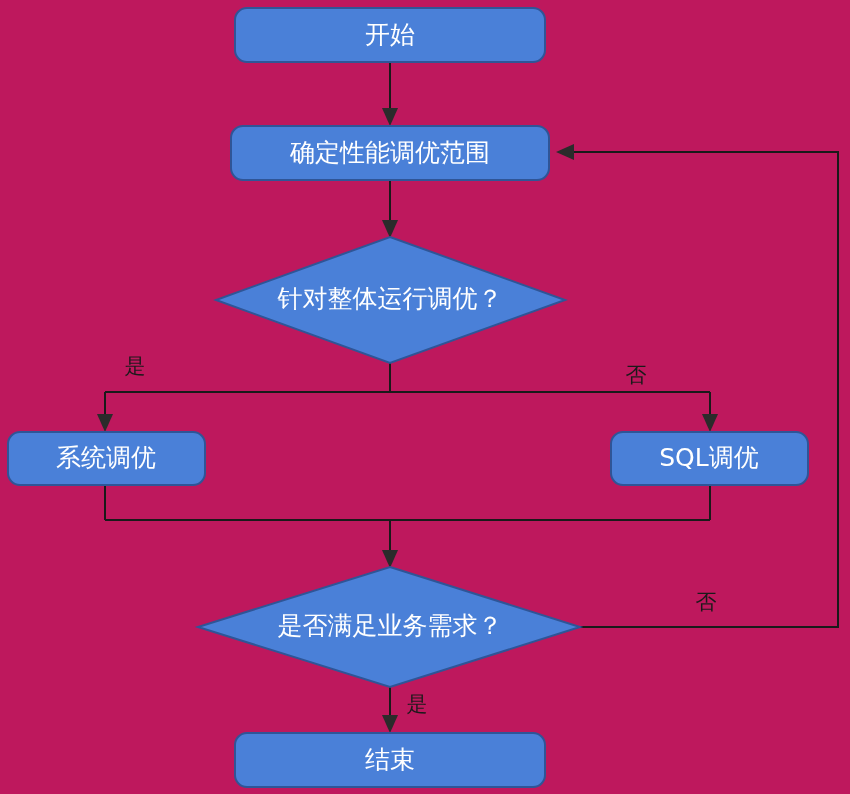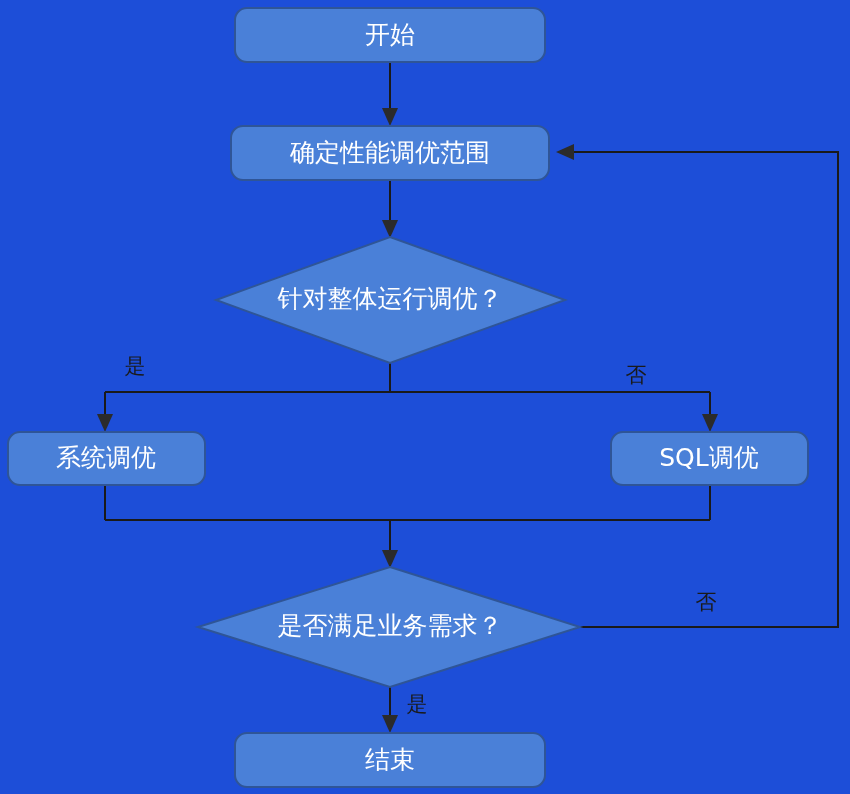--- a/index.html
+++ b/index.html
@@ -7,21 +7,21 @@
     padding: 0;
     background: #ffffff;
   }
   body {
     font-family: "DejaVu Sans", "Liberation Sans", sans-serif;
   }
   #canvas {
     position: relative;
     width: 850px;
     height: 794px;
-    background: #1d4ed8;
+    background: #be185d;
     overflow: hidden;
   }
   svg#flow {
     position: absolute;
     left: 0;
     top: 0;
     width: 850px;
     height: 794px;
   }
   .node-label {

